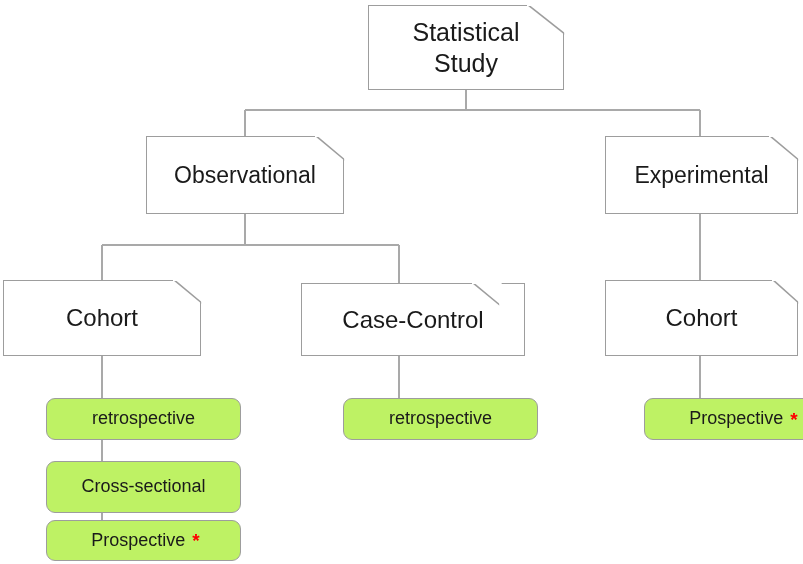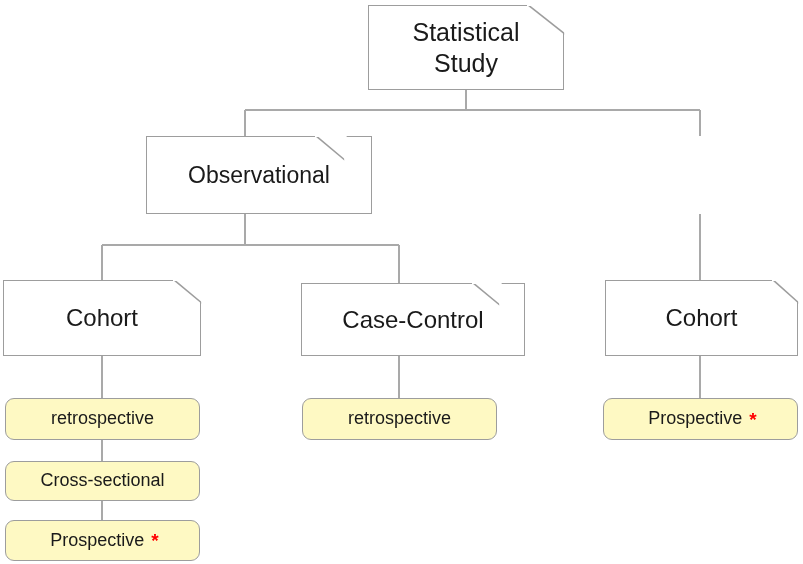--- a/index.html
+++ b/index.html
@@ -45,21 +45,22 @@
   .node-folded .fold-svg {
     position: absolute;
     left: -1.6px;
     top: -1.6px;
     overflow: visible;
   }
   
   .node-leaf {
     border: 1.6px solid #9d9d9d;
     border-radius: 9px;
-    background: #fef9c3;
+    background: #bef264;
+    margin-left: 41px;
   }
   .node-label {
     line-height: 1.22;
     white-space: pre-line;
     padding: 0 4px;
   }
   .asterisk {
     color: #ff0000;
     font-weight: bold;
     font-size: 19px;
@@ -106,30 +107,39 @@
     <svg class="fold-svg" width="199.2" height="88.2" viewBox="0 0 199.2 88.2">
       <path d="M 162 1 L 198.2 30 L 198.2 1 Z" fill="#ffffff" stroke="none"></path>
       <path d="M 161 0.8 L 198.4 30.5" stroke="#9d9d9d" stroke-width="1.6" fill="none"></path>
       <path d="M 160 0.8 L 199.2 0.8" stroke="#ffffff" stroke-width="2.4" fill="none"></path>
       <path d="M 198.4 0.8 L 198.4 31" stroke="#ffffff" stroke-width="2.4" fill="none"></path>
     </svg>
     <span class="node-label t-root">Statistical
 Study</span>
   </div>
 
-  <div class="node node-folded" style="left:146px; top:136px; width:226px; height:78px;">
+  <div class="node node-folded" style="left:146px; top:136px; width:198px; height:78px;">
     <svg class="fold-svg" width="201.2" height="81.2" viewBox="0 0 201.2 81.2">
       <path d="M 172 1 L 200.2 25 L 200.2 1 Z" fill="#ffffff" stroke="none"></path>
       <path d="M 171 0.8 L 200.4 25.5" stroke="#9d9d9d" stroke-width="1.6" fill="none"></path>
       <path d="M 170 0.8 L 201.2 0.8" stroke="#ffffff" stroke-width="2.4" fill="none"></path>
       <path d="M 200.4 0.8 L 200.4 26" stroke="#ffffff" stroke-width="2.4" fill="none"></path>
     </svg>
     <span class="node-label t-l2">Observational</span>
   </div>
 
+  <div class="node node-folded" style="left:605px; top:136px; width:193px; height:78px;">
+    <svg class="fold-svg" width="196.2" height="81.2" viewBox="0 0 196.2 81.2">
+      <path d="M 167 1 L 195.2 25 L 195.2 1 Z" fill="#ffffff" stroke="none"></path>
+      <path d="M 166 0.8 L 195.4 25.5" stroke="#9d9d9d" stroke-width="1.6" fill="none"></path>
+      <path d="M 165 0.8 L 196.2 0.8" stroke="#ffffff" stroke-width="2.4" fill="none"></path>
+      <path d="M 195.4 0.8 L 195.4 26" stroke="#ffffff" stroke-width="2.4" fill="none"></path>
+    </svg>
+    <span class="node-label t-l2">Experimental</span>
+  </div>
 
   <div class="node node-folded" style="left:3px; top:280px; width:198px; height:76px;">
     <svg class="fold-svg" width="201.2" height="79.2" viewBox="0 0 201.2 79.2">
       <path d="M 173 1 L 200.2 24 L 200.2 1 Z" fill="#ffffff" stroke="none"></path>
       <path d="M 172 0.8 L 200.4 24.5" stroke="#9d9d9d" stroke-width="1.6" fill="none"></path>
       <path d="M 171 0.8 L 201.2 0.8" stroke="#ffffff" stroke-width="2.4" fill="none"></path>
       <path d="M 200.4 0.8 L 200.4 25" stroke="#ffffff" stroke-width="2.4" fill="none"></path>
     </svg>
     <span class="node-label t-l3">Cohort</span>
   </div>
@@ -151,21 +161,21 @@
       <path d="M 168 0.8 L 196.2 0.8" stroke="#ffffff" stroke-width="2.4" fill="none"></path>
       <path d="M 195.4 0.8 L 195.4 25" stroke="#ffffff" stroke-width="2.4" fill="none"></path>
     </svg>
     <span class="node-label t-l3">Cohort</span>
   </div>
 
   <div class="node node-leaf" style="left:5px; top:398px; width:195px; height:42px;">
     <span class="node-label t-leaf">retrospective</span>
   </div>
 
-  <div class="node node-leaf" style="left:5px; top:461px; width:195px; height:40px;">
+  <div class="node node-leaf" style="left:5px; top:461px; width:195px; height:52px;">
     <span class="node-label t-leaf">Cross-sectional</span>
   </div>
 
   <div class="node node-leaf" style="left:5px; top:520px; width:195px; height:41px;">
     <span class="node-label t-leaf">Prospective</span>
     <span class="asterisk">*</span>
   </div>
 
   <div class="node node-leaf" style="left:302px; top:398px; width:195px; height:42px;">
     <span class="node-label t-leaf">retrospective</span>

